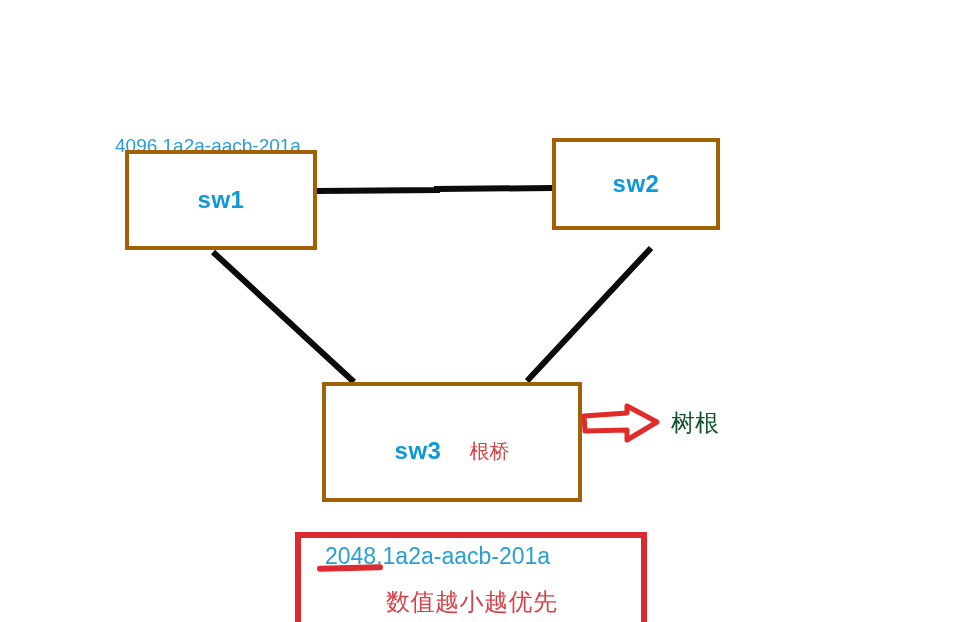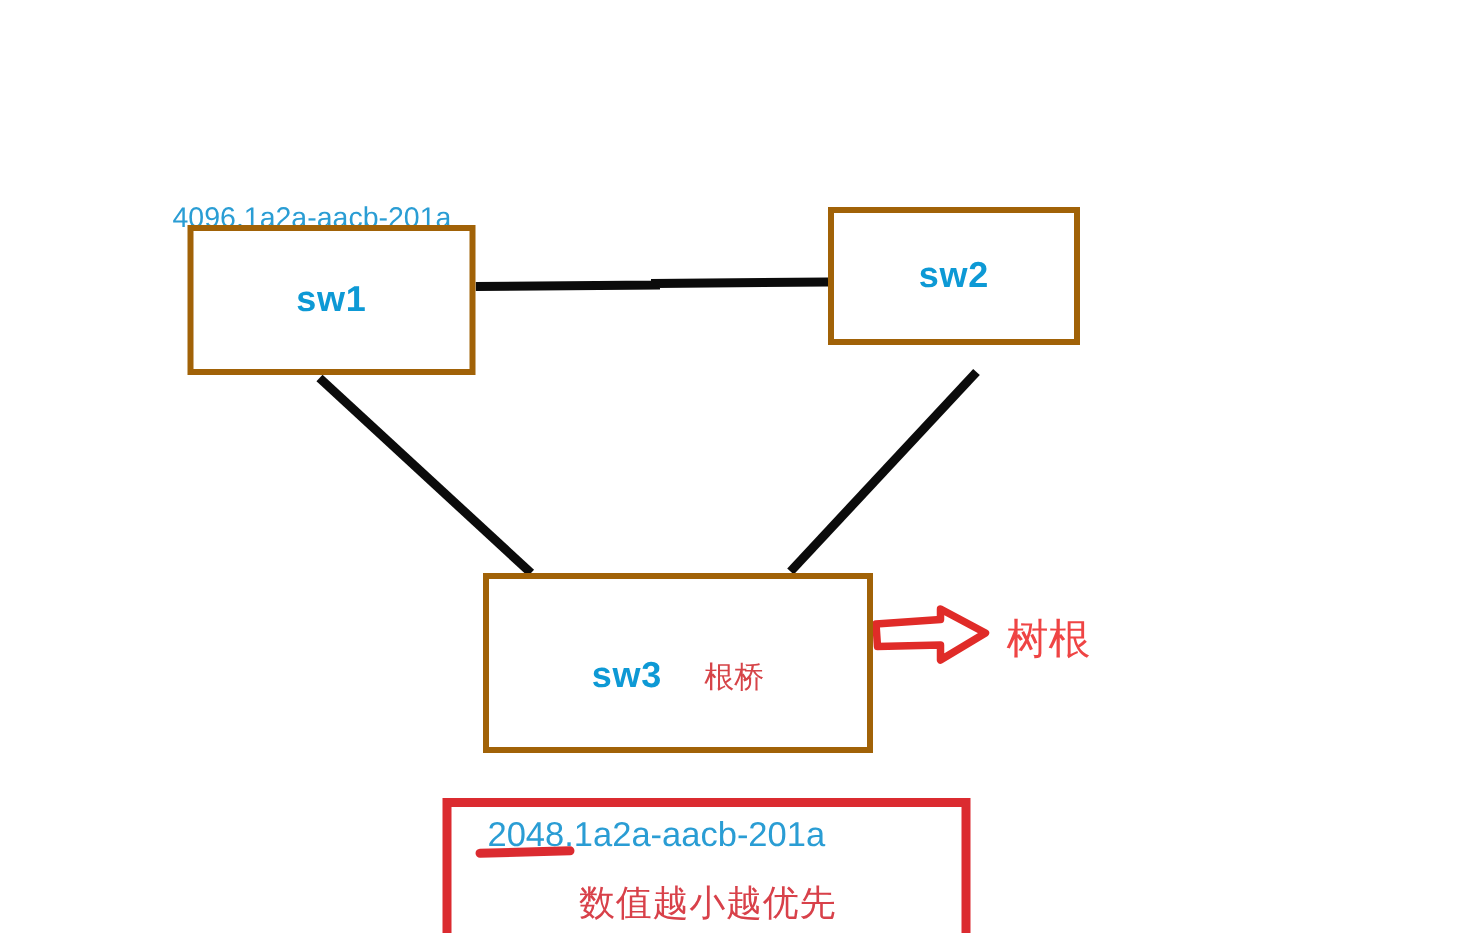--- a/index.html
+++ b/index.html
@@ -48,22 +48,22 @@
   .bid-sw1 { left: 115px; top: 112px; }
   .bid-sw2 { left: 537px; top: 120px; }
   .role-label {
     color: #d64448;
     font-size: 20px;
     white-space: nowrap;
   }
   .tree-root-label {
     position: absolute;
     left: 671px; top: 407px;
-    color: #ef4444;
-    font-size: 28px;
+    color: #14532d;
+    font-size: 24px;
     white-space: nowrap;
     font-family: Liberation Serif, serif;
   }
   .note-box {
     position: absolute;
     box-sizing: border-box;
     left: 295px; top: 532px;
     width: 352px; height: 98px;
     border: 6px solid #db2b30;
     background: transparent;

